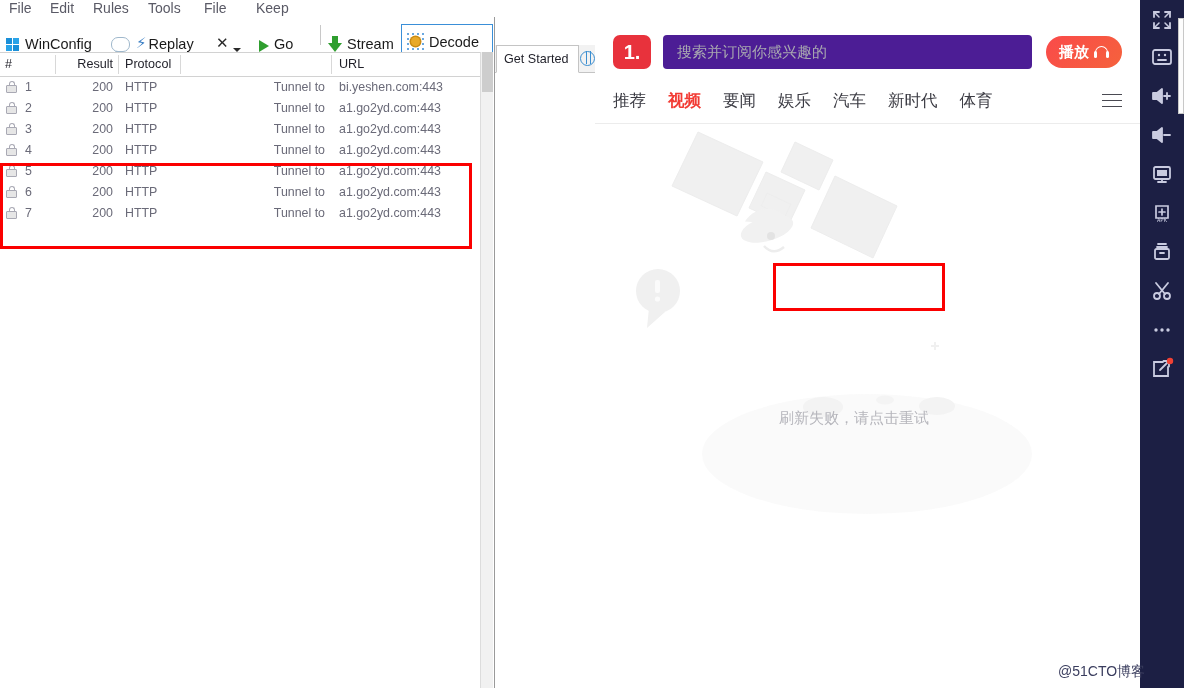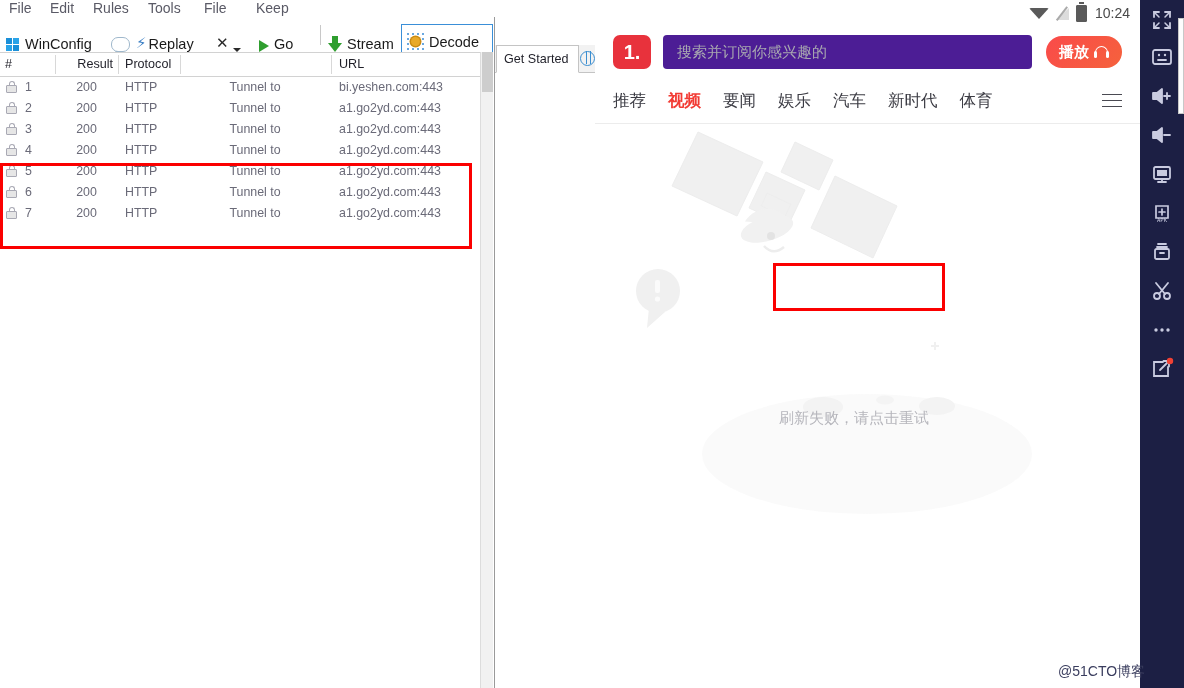--- a/index.html
+++ b/index.html
@@ -62,21 +62,21 @@
     border-top:1px solid #d2d2d2;box-sizing:border-box;}
   .ghead{position:relative;height:23px;border-bottom:1px solid #d2d2d2;background:#fff;}
   .gh{position:absolute;top:0;height:22px;line-height:22px;font-size:12.6px;color:#1f1f28;
     box-sizing:border-box;padding:0 5px;white-space:nowrap;}
   .gh.r{text-align:right;}
   .gh-div{position:absolute;top:2px;width:1px;height:19px;background:#d8d8d8;}
 
   .grow{position:relative;height:21px;}
   .gcell{position:absolute;top:0;height:21px;line-height:21px;font-size:12.4px;color:#6a6a78;
     white-space:nowrap;box-sizing:border-box;padding:0 5px;}
-  .gcell.r{text-align:center;}
+  .gcell.r{text-align:right;}
   .lockico{position:absolute;left:6px;top:4px;width:11px;height:12px;}
   .lockico .lbody{position:absolute;left:0;top:4px;width:11px;height:8px;background:#e6e6e6;
     border:1px solid #a9a9b4;box-sizing:border-box;border-radius:1px;}
   .lockico .lshk{position:absolute;left:2.5px;top:0;width:6px;height:6px;
     border:1.4px solid #a9a9b4;border-bottom:none;border-radius:3px 3px 0 0;box-sizing:border-box;}
 
   .redbox{position:absolute;border:3px solid #fb0000;box-sizing:border-box;pointer-events:none;}
 
   .vscroll{position:absolute;left:480px;top:52px;width:13px;height:636px;
     background:#f1f1f1;border-left:1px solid #dcdcdc;box-sizing:border-box;}
@@ -336,29 +336,20 @@
           <span>Get Started</span>
         </div>
         <div class="tabglobe"></div>
       </div>
       <div class="rpane-body"></div>
     </div>
   </div>
 
   <div id="phone">
 
-    <div class="statusbar">
-      <span class="wifi"></span>
-      <span class="sigoff">
-        <span class="bar"></span>
-          <span class="slash"></span>
-      </span>
-      <span class="batt"></span>
-      <span class="clock">10:24</span>
-    </div>
 
     <div class="searchrow">
       <div class="logo1">1.</div>
       <div class="searchbox">
         <span>搜索并订阅你感兴趣的</span>
       </div>
       <div class="playbtn">
         <span>播放</span>
         <span class="hphone">
           <span class="arc"></span>

